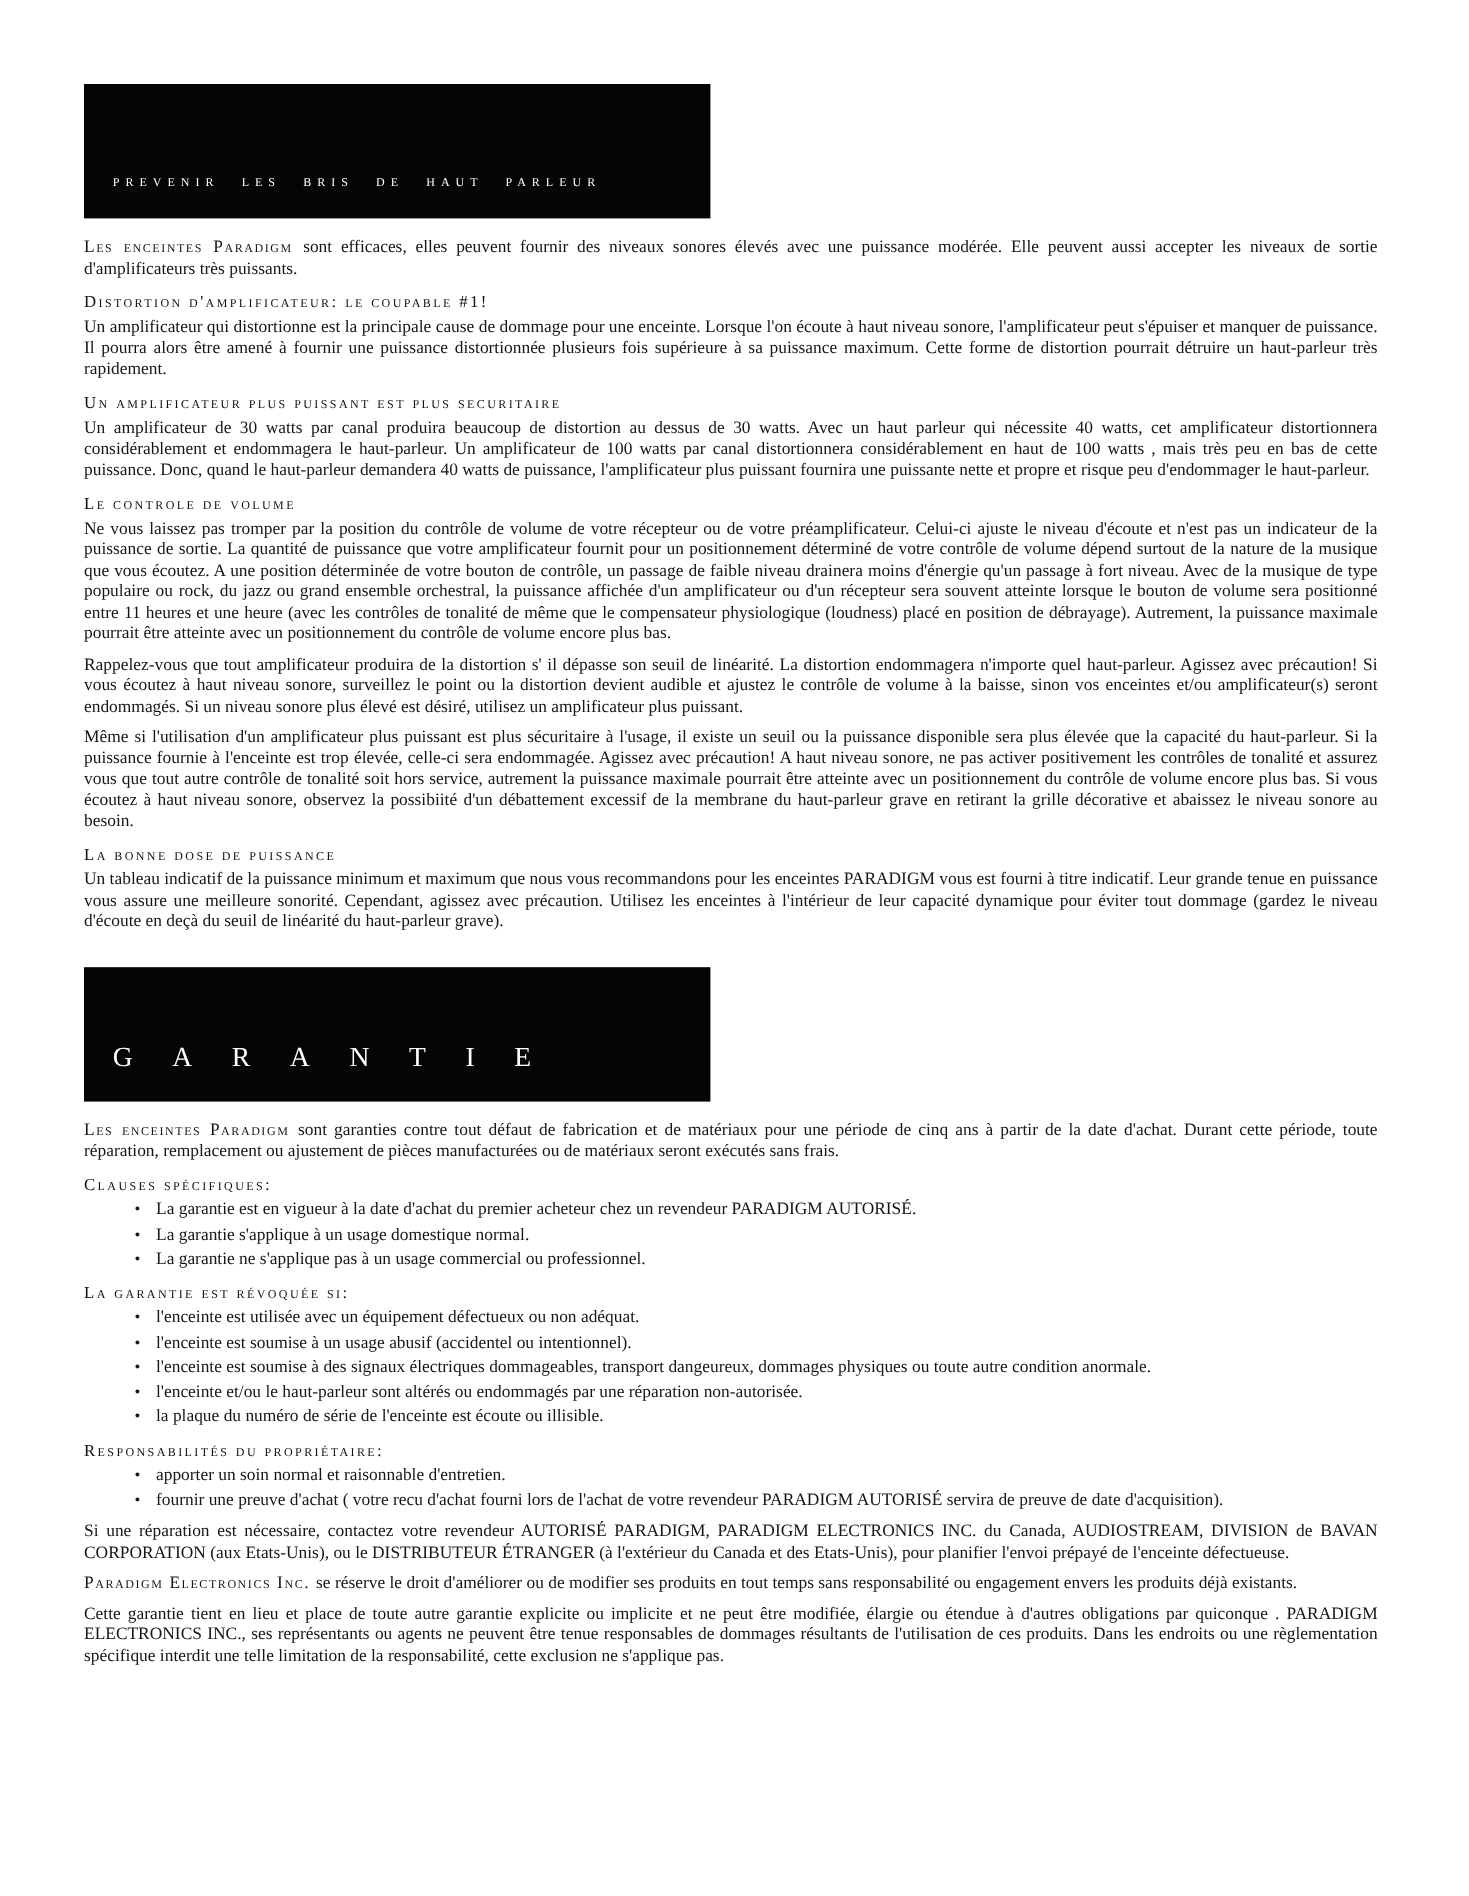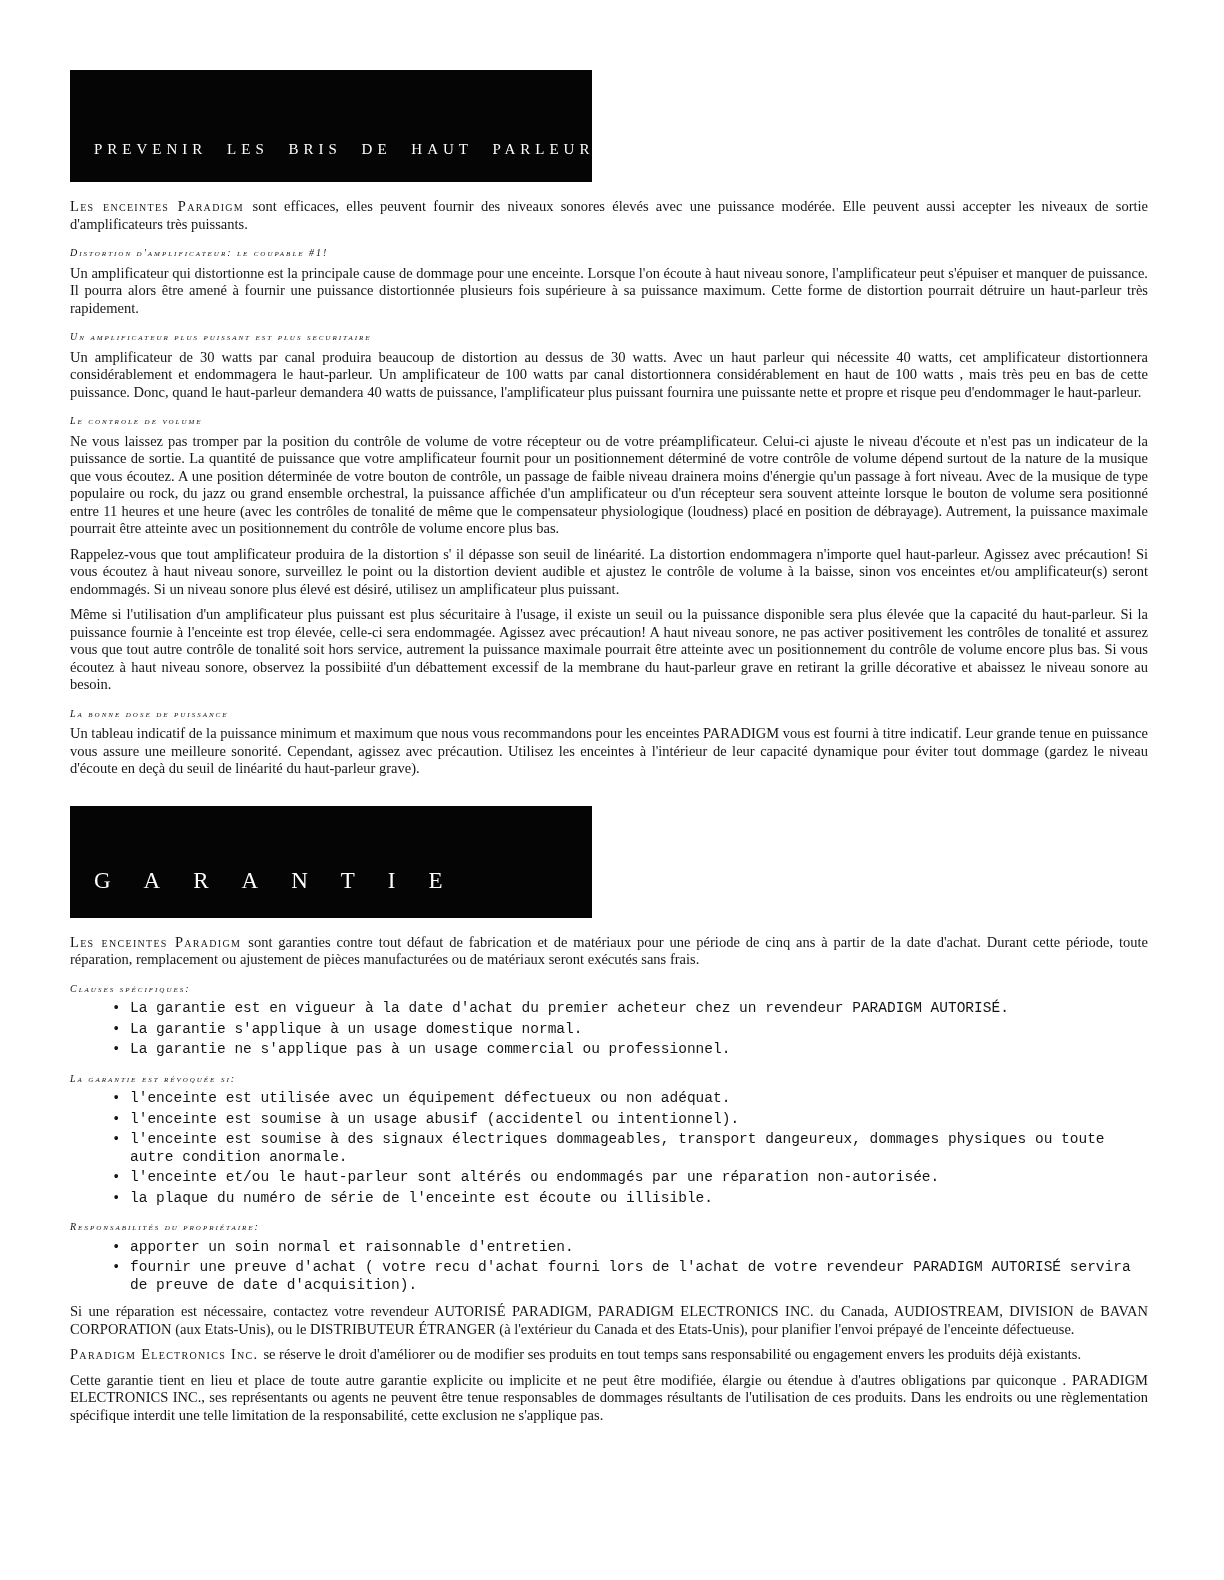--- a/index.html
+++ b/index.html
@@ -26,62 +26,60 @@
     height: 112px;
     display: flex;
     align-items: flex-end;
     box-sizing: border-box;
     padding: 0 0 24px 24px;
     margin: 0 0 16px 0;
   }
   .banner-text {
     color: #ffffff;
     font-family: "Liberation Serif", serif;
-    font-size: 15px;
+    font-size: 10px;
     letter-spacing: 5px;
     word-spacing: 11px;
     white-space: nowrap;
   }
   .banner-text.garantie {
     font-size: 23px;
     letter-spacing: 33px;
     word-spacing: 0;
   }
   .blocks {
     font-size: 14.5px;
     line-height: 17.5px;
   }
   .para {
     margin: 0 0 8px 0;
     text-align: justify;
   }
   .sub-heading {
     margin: 11px 0 3px 0;
-    font-size: 10px;
+    font-size: 14px;
     font-weight: normal;
-    font-style: italic;
     font-variant: small-caps;
     letter-spacing: 2px;
     color: #101010;
   }
   .lead-caps {
     font-variant: small-caps;
     letter-spacing: 1.3px;
   }
   .bullets {
     margin: 2px 0 9px 0;
     padding: 0 0 0 42px;
     list-style: none;
   }
   .bullets li {
     position: relative;
     padding-left: 18px;
     margin: 0 0 3px 0;
     text-align: left;
-    font-family: Liberation Mono, monospace;
   }
   .bullets li::before {
     content: "\2022";
     position: absolute;
     left: 0;
     top: 0;
     font-size: 14px;
   }
   .section-garantie {
     margin-top: 28px;

